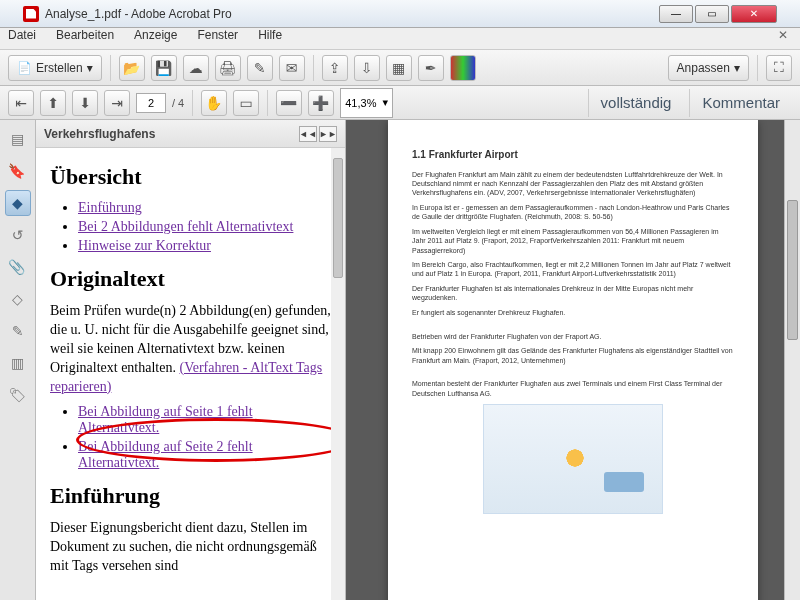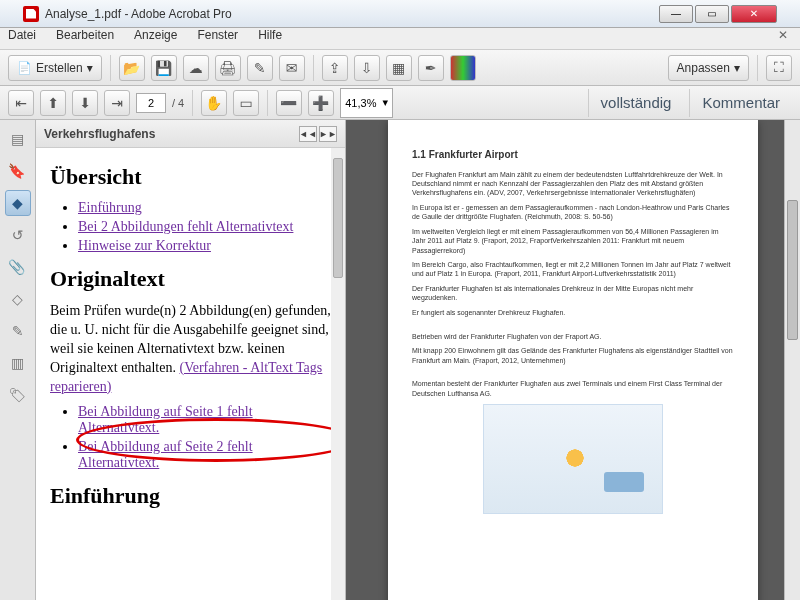--- a/index.html
+++ b/index.html
@@ -145,20 +145,21 @@
         <li><a>Bei 2 Abbildungen fehlt Alternativtext</a></li>
         <li><a>Hinweise zur Korrektur</a></li>
       </ul>
       <h2>Originaltext</h2>
       <p><span>Beim Prüfen wurde(n) 2 Abbildung(en) gefunden, die u. U. nicht für die Ausgabehilfe geeignet sind, weil sie keinen Alternativtext bzw. keinen Originaltext enthalten. </span><a>(Verfahren - AltText Tags reparieren)</a></p>
       <ul>
         <li><a>Bei Abbildung auf Seite 1 fehlt Alternativtext.</a></li>
         <li><a>Bei Abbildung auf Seite 2 fehlt Alternativtext.</a></li>
       </ul>
       <h2>Einführung</h2>
+      <p>Dieser Eignungsbericht dient dazu, Stellen im Dokument zu suchen, die nicht ordnungsgemäß mit Tags versehen sind</p>
       <div class="circled"></div>
       <div class="panel-scroll">
           <div class="thumb"></div>
         </div>
     </div>
   </div>
 
   <div class="docarea">
     <div class="page">
       <h3>1.1 Frankfurter Airport</h3>

